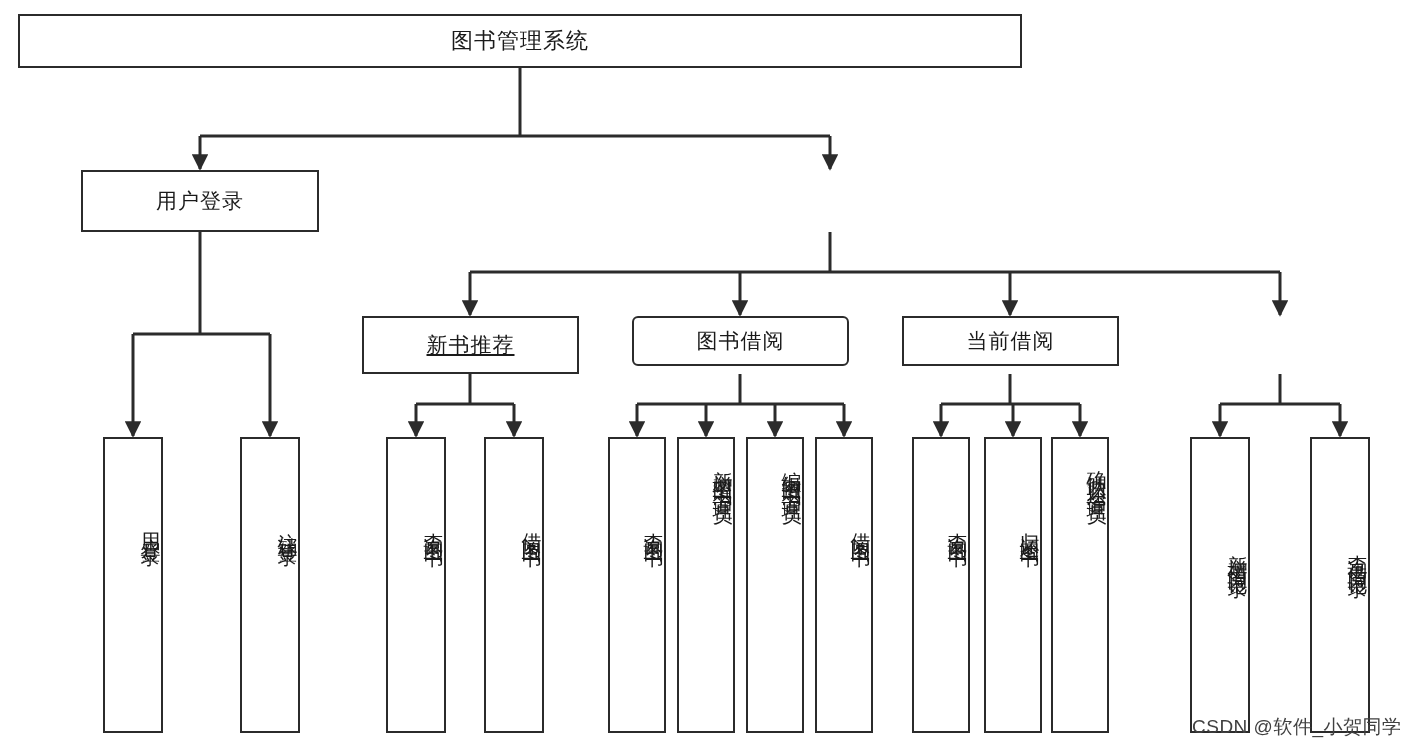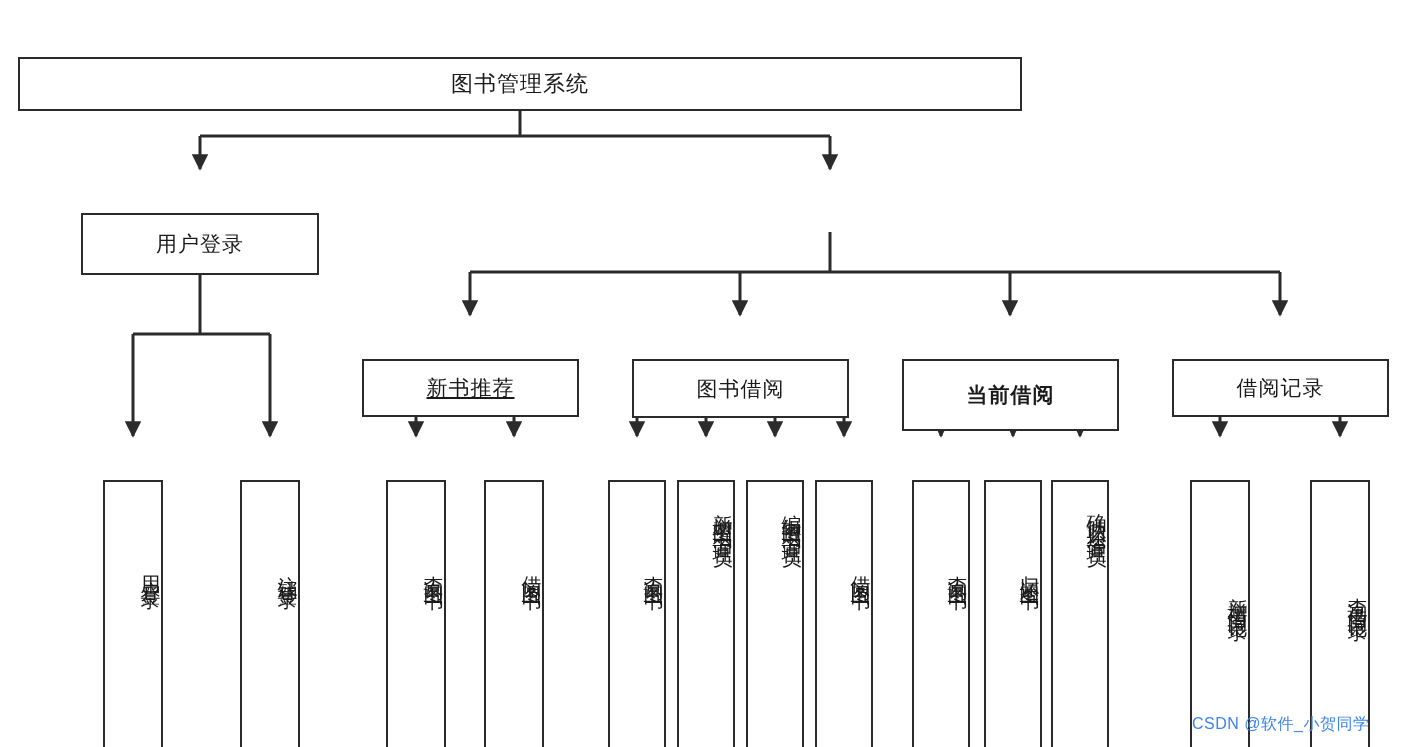--- a/index.html
+++ b/index.html
@@ -28,21 +28,20 @@
   }
   .node {
     position: absolute;
     box-sizing: border-box;
     border: 2px solid #2b2b2b;
     background: #ffffff;
     display: flex;
     align-items: center;
     justify-content: center;
     color: #1a1a1a;
-    margin-top: 43px;
   }
   .node-h {
     font-size: 21px;
     letter-spacing: 1px;
     line-height: 1.2;
     white-space: nowrap;
   }
   .node-root {
     font-size: 22px;
   }
@@ -62,22 +61,22 @@
     display: block;
     width: 100%;
     text-align: left;
   }
   .node-v.pad-mid { padding-top: 78px; }
   .node-v.pad-top { padding-top: 16px; }
   .node-v.pad-deep { padding-top: 100px; }
 
   .watermark {
     position: absolute;
-    color: #3b82f6;
-    font-size: 16px;
+    color: #404040;
+    font-size: 19px;
     letter-spacing: 0.5px;
     white-space: nowrap;
     user-select: none;
   }
 </style>
 </head>
 <body>
 
 <div id="diagram">
 
@@ -128,28 +127,25 @@
     <span>图书管理系统</span>
   </div>
 
   <div class="node node-h" style="left: 81px; top: 170px; width: 238px; height: 62px;">
     <span>用户登录</span>
   </div>
 
   <div class="node node-h" style="left: 362px; top: 316px; width: 217px; height: 58px; text-decoration: underline;">
     <span>新书推荐</span>
   </div>
-  <div class="node node-h" style="left: 632px; top: 316px; width: 217px; height: 59px;">
+  <div class="node node-h" style="left: 632px; top: 316px; width: 217px; height: 50px; border-radius: 6px;">
     <span>图书借阅</span>
   </div>
-  <div class="node node-h" style="left: 902px; top: 316px; width: 217px; height: 72px; font-weight: bold;">
+  <div class="node node-h" style="left: 902px; top: 316px; width: 217px; height: 50px;">
     <span>当前借阅</span>
-  </div>
-  <div class="node node-h" style="left: 1172px; top: 316px; width: 217px; height: 58px;">
-    <span>借阅记录</span>
   </div>
 
   <div class="node node-v pad-mid" style="left: 103px; top: 437px; width: 60px; height: 296px;">
     <span class="vtext">用户登录</span>
   </div>
   <div class="node node-v pad-mid" style="left: 240px; top: 437px; width: 60px; height: 296px;">
     <span class="vtext">注销登录</span>
   </div>
   <div class="node node-v pad-mid" style="left: 386px; top: 437px; width: 60px; height: 296px;">
     <span class="vtext">查询图书</span>

